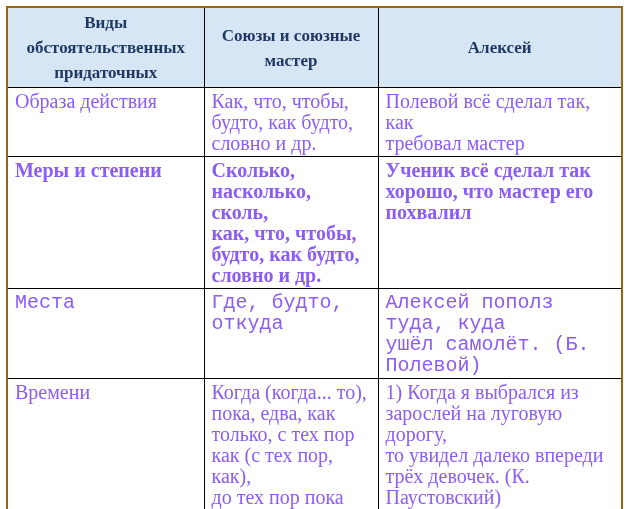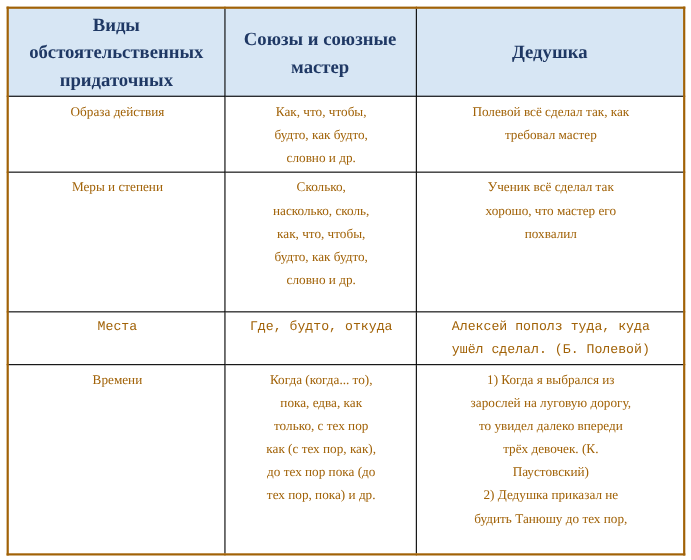--- a/index.html
+++ b/index.html
@@ -29,47 +29,47 @@
     font-weight: bold;
     font-size: 17px;
     line-height: 25px;
     text-align: center;
     vertical-align: middle;
     padding: 2px 4px;
     height: 77px;
     white-space: pre-line;
   }
   td {
-    color: #a16207;
-    font-size: 12px;
+    color: #8b5cf6;
+    font-size: 20px;
     line-height: 21px;
-    text-align: center;
+    text-align: left;
     vertical-align: top;
     padding: 3px 5px 2px 7px;
     white-space: pre-line;
   }
   tr.row-0 { height: 69px; }
-  tr.row-1 { height: 127px; }
+  tr.row-1 { height: 127px; font-weight: bold; }
   tr.row-2 { height: 47px; font-family: Liberation Mono, monospace; }
   tr.row-3 { height: 172px; font-family: Liberation Serif, serif; }
 </style>
 </head>
 <body>
 
 <table class="grammar-table">
   <colgroup>
     <col class="c-kind">
     <col class="c-conj">
     <col class="c-ex">
   </colgroup>
   <thead>
     <tr>
       <th>Виды обстоятельственных придаточных</th>
       <th>Союзы и союзные мастер</th>
-      <th>Дедушка</th>
+      <th>Алексей</th>
     </tr>
   </thead>
   <tbody>
     <tr class="row-0">
       <td>Образа действия</td>
       <td>Как, что, чтобы,
 будто, как будто,
 словно и др.</td>
       <td>Полевой всё сделал так, как
 требовал мастер</td>
@@ -82,21 +82,21 @@
 будто, как будто,
 словно и др.</td>
       <td>Ученик всё сделал так
 хорошо, что мастер его
 похвалил</td>
     </tr>
     <tr class="row-2">
       <td>Места</td>
       <td>Где, будто, откуда</td>
       <td>Алексей пополз туда, куда
-ушёл сделал. (Б. Полевой)</td>
+ушёл самолёт. (Б. Полевой)</td>
     </tr>
     <tr class="row-3">
       <td>Времени</td>
       <td>Когда (когда... то),
 пока, едва, как
 только, с тех пор
 как (с тех пор, как),
 до тех пор пока (до
 тех пор, пока) и др.</td>
       <td>1) Когда я выбрался из

